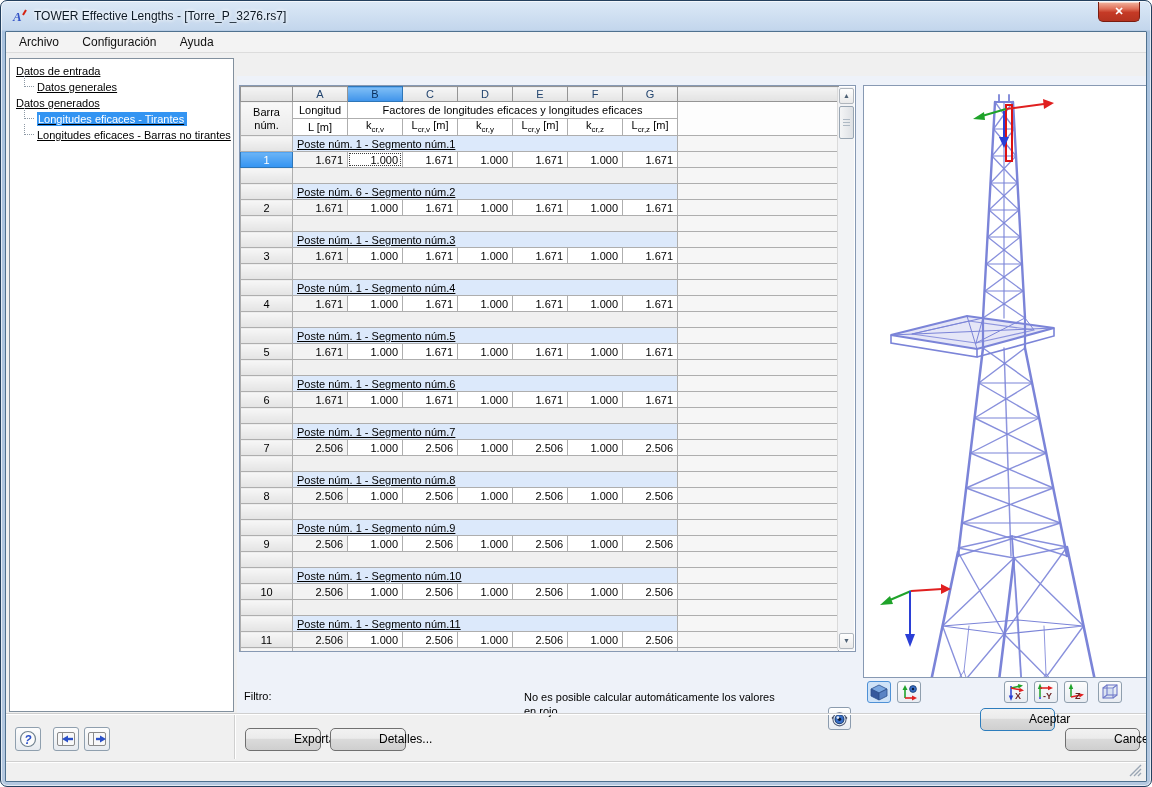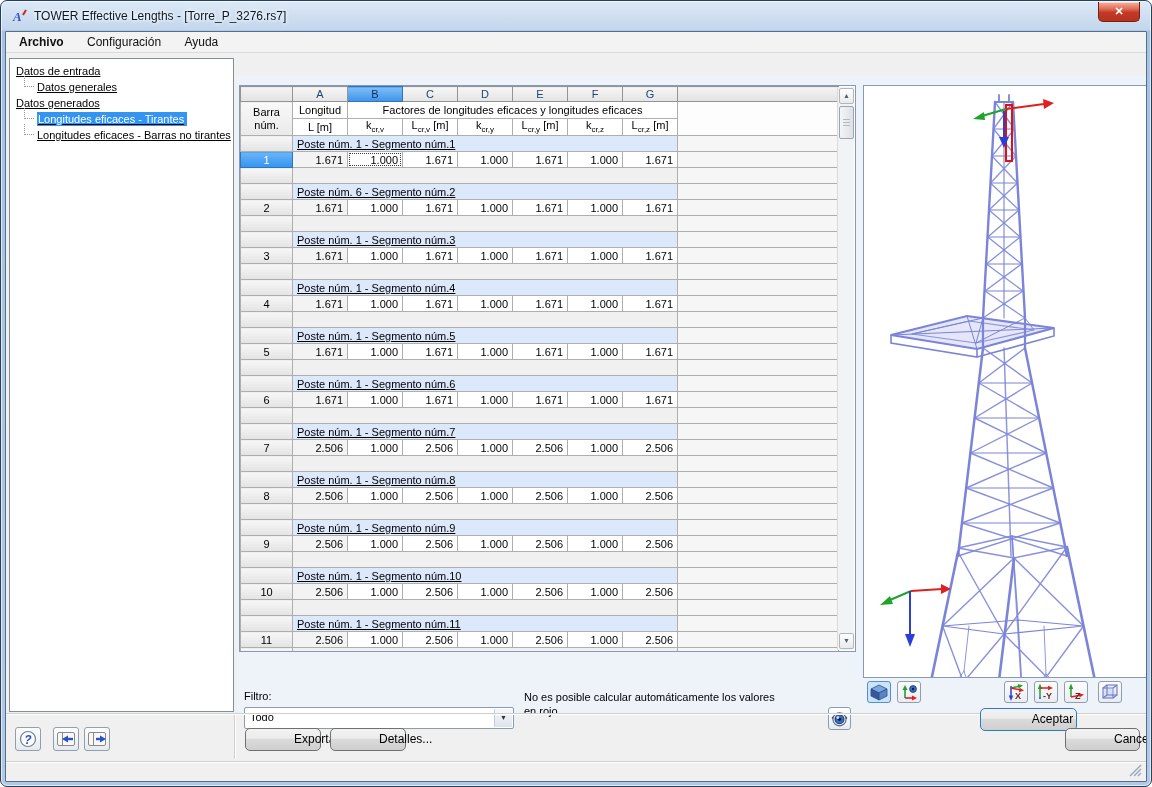--- a/index.html
+++ b/index.html
@@ -20,21 +20,21 @@
     background:linear-gradient(180deg,#f2b5a0 0%,#e0715a 35%,#c53a26 55%,#b53320 100%);
     color:#fff; text-align:center; line-height:18px; font-size:11px; font-weight:bold;
     box-shadow:inset 0 1px 0 rgba(255,255,255,.5); cursor:pointer; }
 
   
   .client { position:absolute; left:4px; right:4px; top:30px; bottom:4px;
     background:#f0f0f0; border:1px solid #4f718f; border-radius:1px; overflow:hidden; }
 
   .menubar { position:absolute; left:0; right:0; top:0; height:21px; background:#f3f3f3; border-bottom:1px solid #dcdcdc; }
   .menu-item { display:inline-block; padding:3px 10px 0 10px; height:21px; color:#101010; cursor:default; }
-  .menu-item:first-child { margin-left:3px;font-weight:bold; }
+  .menu-item:first-child { margin-left:3px; }
 
   
   .tree { position:absolute; left:3px; top:26px; width:225px; height:654px; background:#fff; border:1px solid #82909e; font-size:11px; padding-top:4px;text-decoration:underline; }
   .tree-item { height:16px; line-height:16px; white-space:nowrap; padding-left:6px; color:#000; }
   .tree-item[data-level="1"] { padding-left:14px; }
   .tree-branch { display:inline-block; width:10px; height:11px; border-left:1px dotted #8d99a5; border-bottom:1px dotted #8d99a5; transform:translateY(-4px); margin-right:3px; }
   .tree-item[data-state="selected"] .tree-label { background:var(--accent); color:#fff; padding:1px 3px 1px 1px; }
 
   
   .right-bg { position:absolute; left:231px; top:44px; width:910px; height:637px; background:#eef2f9; }
@@ -464,24 +464,20 @@
       </table>
       <div class="vscroll">
         <div class="sb-btn sb-up">▲</div>
         <div class="sb-thumb"></div>
         <div class="sb-btn sb-down">▼</div>
       </div>
     </div>
 
     <div class="filter-area">
       <div class="filter-label">Filtro:</div>
-      <div class="combo">
-        <span class="combo-value">Todo</span>
-        <span class="combo-btn">▼</span>
-      </div>
       <div class="note">
         <div>No es posible calcular automáticamente los valores</div>
         <div>en rojo.</div>
       </div>
       <div class="eye-btn">
         <svg width="21" height="21" viewBox="0 0 16 16" style="margin:0 auto">
           <path d="M2.4,8 Q8,2.2 13.6,8" fill="none" stroke="#2a2a3a" stroke-width="1.3"></path>
           <circle cx="8" cy="8.6" r="5" fill="#eef3fa" stroke="#55607a" stroke-width="0.8"></circle>
           <circle cx="8" cy="8.6" r="3.4" fill="#3a6fc8" stroke="#14386a" stroke-width="0.8"></circle>
           <circle cx="8" cy="8.6" r="1.3" fill="#0c1d3a"></circle>
@@ -629,21 +625,21 @@
       <svg width="24" height="22" viewBox="0 0 24 22">
         <rect x="3.5" y="4.5" width="17" height="13" rx="1.5" fill="#f8f8f8" stroke="#8a8a8a"></rect>
         <line x1="8.5" y1="4.5" x2="8.5" y2="17.5" stroke="#8a8a8a"></line>
         <line x1="11" y1="11" x2="17" y2="11" stroke="#2b50c8" stroke-width="2.4"></line>
         <polygon points="21,11 15,7.5 15,14.5" fill="#2b50c8"></polygon>
       </svg>
     </div>
 
     <div class="btn" style="left:239px; top:696px; width:76px;">Exportar</div>
     <div class="btn" style="left:324px; top:696px; width:76px;text-align:right;">Detalles...</div>
-    <div class="btn default" style="left:974px; top:676px; width:97px;">Aceptar</div>
+    <div class="btn default" style="left:974px; top:676px; width:75px;">Aceptar</div>
     <div class="btn" style="left:1059px; top:696px; width:75px;">Cancelar</div>
 
     <div class="etch-bottom"></div>
     <div class="grip">
       <svg width="14" height="14" viewBox="0 0 14 14">
         <path d="M13,2 L2,13 M13,6 L6,13 M13,10 L10,13" stroke="#9aa6b4" stroke-width="1.4"></path>
       </svg>
     </div>
 
   </div>

